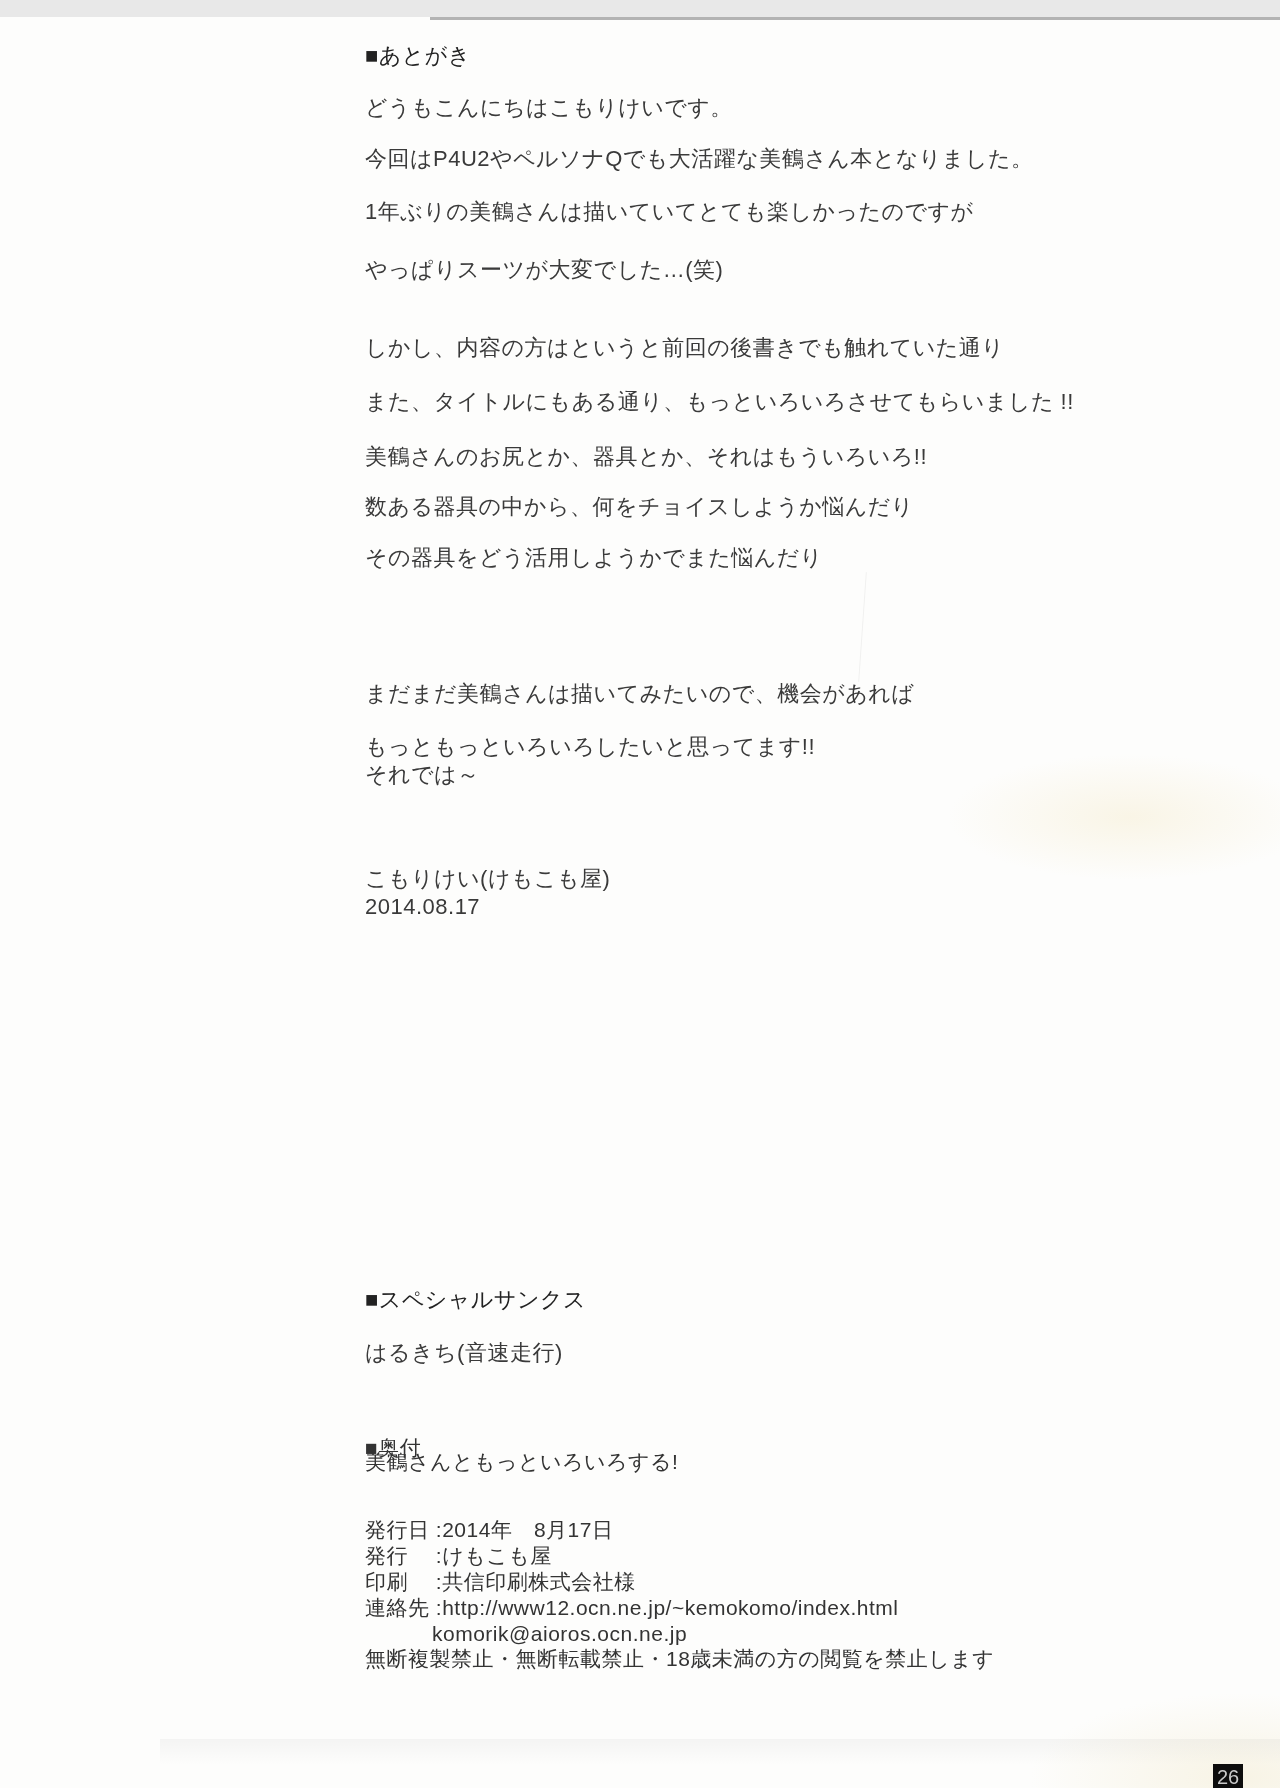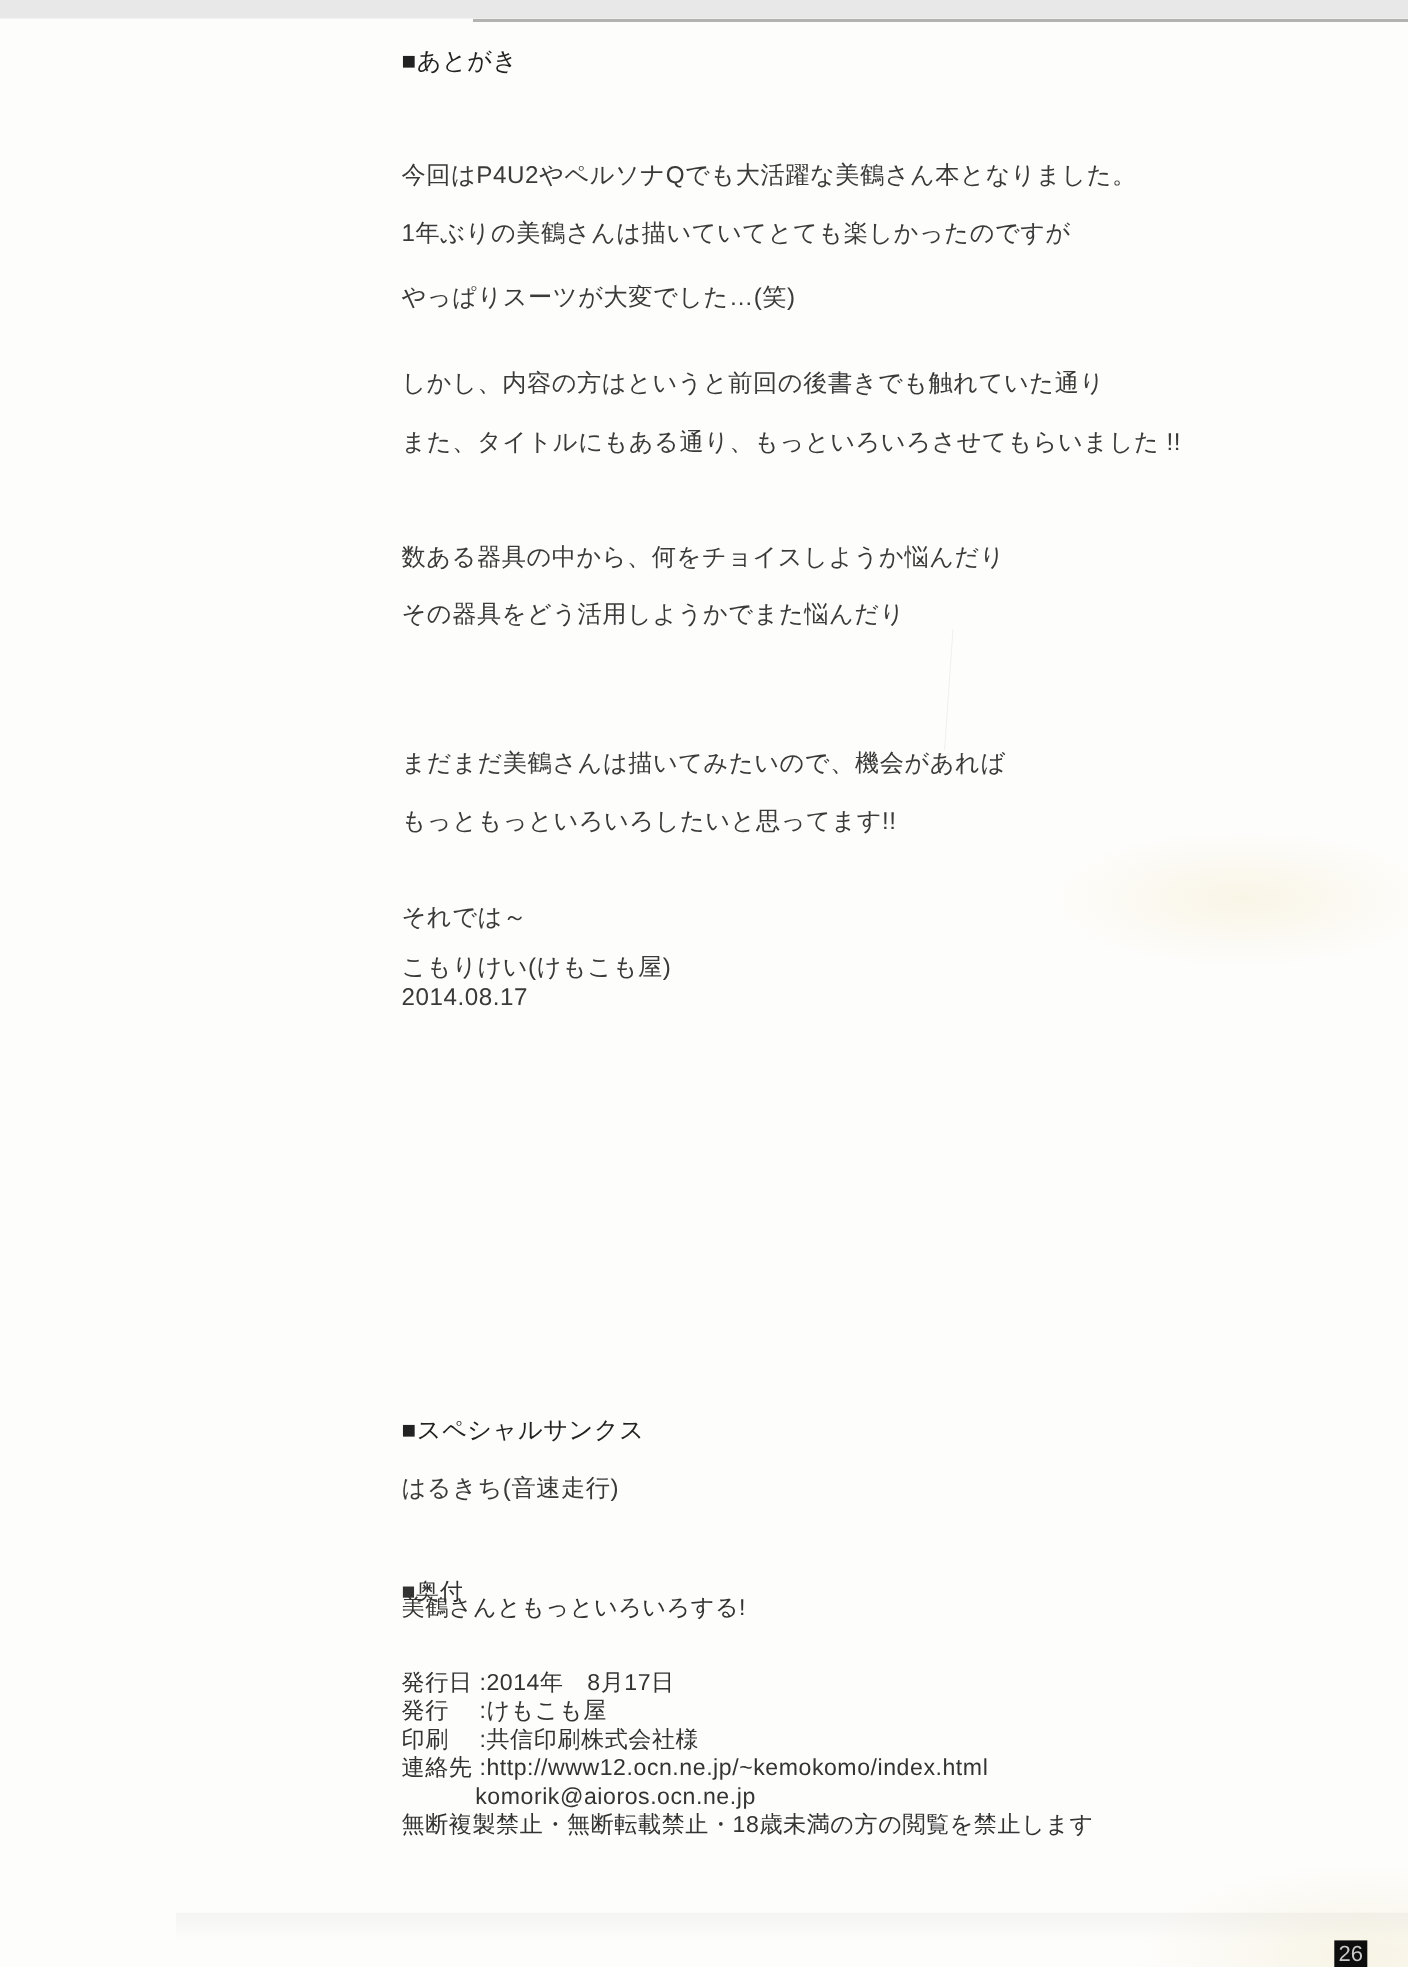--- a/index.html
+++ b/index.html
@@ -74,30 +74,32 @@
 </head>
 <body>
 
 <div class="page">
 
   <div class="scan-top-edge"></div>
   <div class="scan-crease"></div>
   <div class="scan-band"></div>
 
   <div class="line heading" style="top:26px">■あとがき</div>
+  <div class="line" style="top:78px">どうもこんにちはこもりけいです。</div>
   <div class="line" style="top:129px">今回はP4U2やペルソナQでも大活躍な美鶴さん本となりました。</div>
   <div class="line" style="top:182px">1年ぶりの美鶴さんは描いていてとても楽しかったのですが</div>
   <div class="line" style="top:240px">やっぱりスーツが大変でした…(笑)</div>
   <div class="line" style="top:318px">しかし、内容の方はというと前回の後書きでも触れていた通り</div>
   <div class="line" style="top:372px">また、タイトルにもある通り、もっといろいろさせてもらいました !!</div>
+  <div class="line" style="top:427px">美鶴さんのお尻とか、器具とか、それはもういろいろ!!</div>
   <div class="line" style="top:528px">その器具をどう活用しようかでまた悩んだり</div>
   <div class="line" style="top:477px">数ある器具の中から、何をチョイスしようか悩んだり</div>
   <div class="line" style="top:664px">まだまだ美鶴さんは描いてみたいので、機会があれば</div>
   <div class="line" style="top:717px">もっともっといろいろしたいと思ってます!!</div>
-  <div class="line" style="top:804px">それでは～</div>
+  <div class="line" style="top:745px">それでは～</div>
   <div class="line" style="top:849px">こもりけい(けもこも屋)</div>
   <div class="line" style="top:877px">2014.08.17</div>
 
   <div class="line heading" style="top:1270px">■スペシャルサンクス</div>
   <div class="line" style="top:1323px">はるきち(音速走行)</div>
 
   <div class="colophon-line heading" style="top:1418px">■奥付</div>
   <div class="colophon-line" style="top:1432px">美鶴さんともっといろいろする!</div>
   <div class="colophon-line" style="top:1500px">発行日 :2014年　8月17日</div>
   <div class="colophon-line" style="top:1526px">発行　 :けもこも屋</div>

